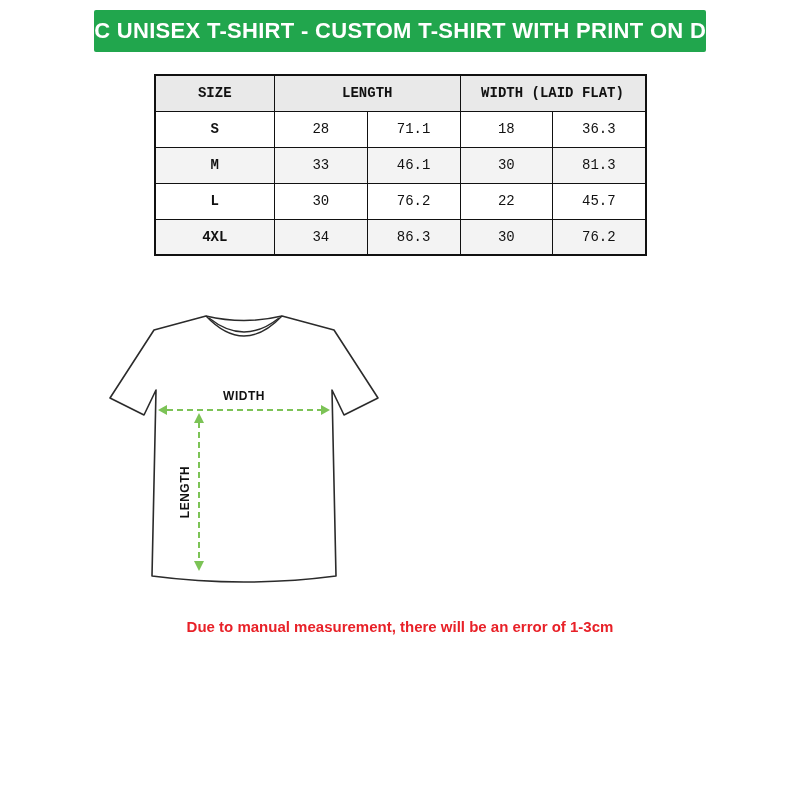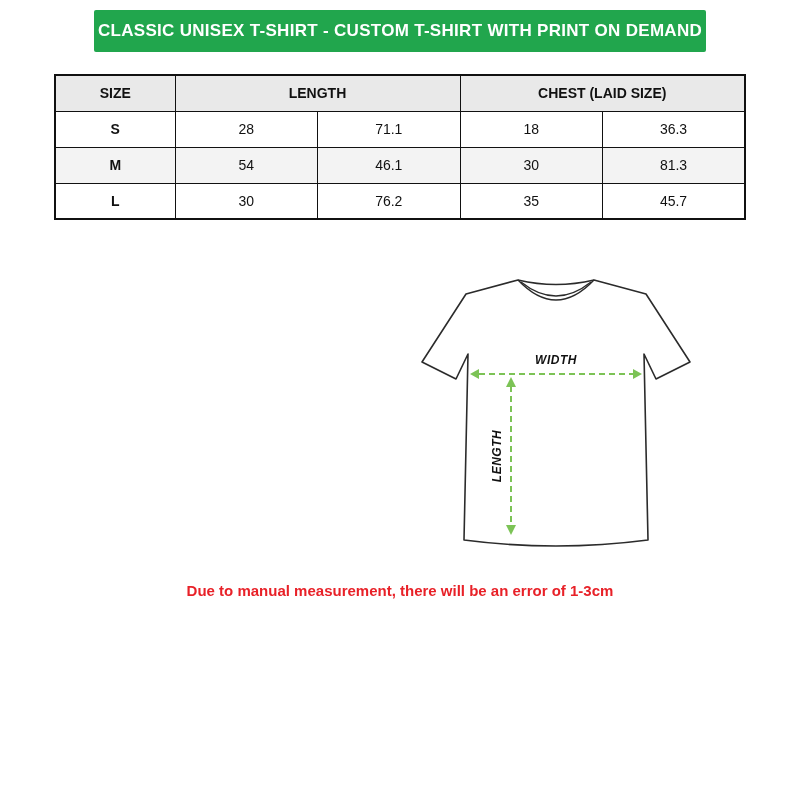--- a/index.html
+++ b/index.html
@@ -14,37 +14,37 @@
     font-family:"Liberation Sans", sans-serif;color:#111;
   }
   .page{width:800px;height:800px;position:relative;}
   .banner{
     width:612px;height:42px;margin:10px auto 0;
     background:var(--banner-green);
     display:flex;align-items:center;justify-content:center;
     border-radius:2px;
   }
   .banner h1{
-    margin:0;color:#ffffff;font-size:17px;font-weight:700;
+    margin:0;color:#ffffff;font-size:22px;font-weight:700;
     letter-spacing:.3px;white-space:nowrap;
   }
   table.size-table{
-    width:692px;margin:22px auto 0;border-collapse:collapse;
-    border:2px solid #111;table-layout:fixed;
+    width:493px;margin:22px auto 0;border-collapse:collapse;
+    border:2px solid #111;table-layout:fixed;font-family:Liberation Mono, monospace;
   }
   .size-table th,.size-table td{
     border:1px solid #111;height:36px;text-align:center;vertical-align:middle;
     padding:0;font-size:14px;
   }
   .size-table th{background:#e9e9e9;font-weight:700;}
   .size-table col.col-size{width:120px;}
   .size-table tbody tr:nth-child(even) td{background:#f3f3f3;}
   .cell-size{font-weight:700;}
   .cell-num{font-weight:400;}
-  .diagram{margin:42px auto 0;text-align:right;width:612px;font-style:italic;}
+  .diagram{margin:42px auto 0;text-align:left;width:612px;}
   .shirt{fill:#ffffff;stroke:#2b2b2b;stroke-width:1.6;stroke-linejoin:round;}
   .collar-line{fill:none;stroke:#2b2b2b;stroke-width:1.4;}
   .arrow-line{stroke:var(--arrow-green);stroke-width:2;stroke-dasharray:6 4;fill:none;}
   .arrow-head{fill:var(--arrow-green);stroke:none;}
   .dim-label{font-family:"Liberation Sans", sans-serif;font-size:12px;font-weight:700;fill:#111;letter-spacing:.5px;}
   .note{
     margin:6px auto 15px;text-align:center;font-size:15px;font-weight:700;
     color:var(--note-red);
   }
 </style>
@@ -62,44 +62,51 @@
       <col class="col-size">
         <col>
         <col>
         <col>
         <col>
     </colgroup>
     <thead>
       <tr>
         <th>SIZE</th>
         <th colspan="2">LENGTH</th>
-        <th colspan="2">CHEST (LAID SIZE)</th>
+        <th colspan="2">WIDTH (LAID FLAT)</th>
       </tr>
     </thead>
     <tbody id="size-rows">
         <tr>
           <td class="cell-size">S</td>
           <td class="cell-num">28</td>
           <td class="cell-num">71.1</td>
           <td class="cell-num">18</td>
           <td class="cell-num">36.3</td>
         </tr>
         <tr>
           <td class="cell-size">M</td>
-          <td class="cell-num">54</td>
+          <td class="cell-num">33</td>
           <td class="cell-num">46.1</td>
           <td class="cell-num">30</td>
           <td class="cell-num">81.3</td>
         </tr>
         <tr>
           <td class="cell-size">L</td>
           <td class="cell-num">30</td>
           <td class="cell-num">76.2</td>
-          <td class="cell-num">35</td>
+          <td class="cell-num">22</td>
           <td class="cell-num">45.7</td>
+        </tr>
+        <tr>
+          <td class="cell-size">4XL</td>
+          <td class="cell-num">34</td>
+          <td class="cell-num">86.3</td>
+          <td class="cell-num">30</td>
+          <td class="cell-num">76.2</td>
         </tr>
       </tbody>
   </table>
 
   <figure class="diagram">
     <svg width="300" height="310" viewBox="0 0 300 310">
 
       <path class="shirt" d="M 112,18 L 60,32 L 16,100 L 50,117 L 62,92 L 58,278
                Q 150,290 242,278
                L 238,92 L 250,117 L 284,100 L 240,32 L 188,18

